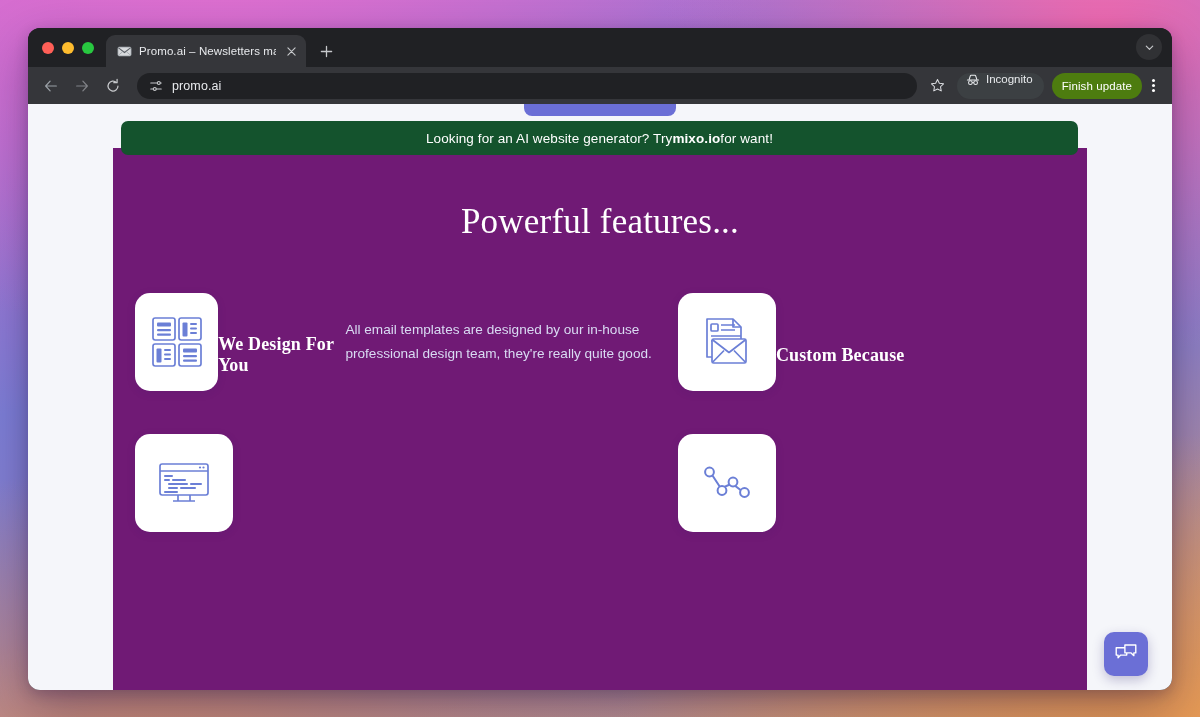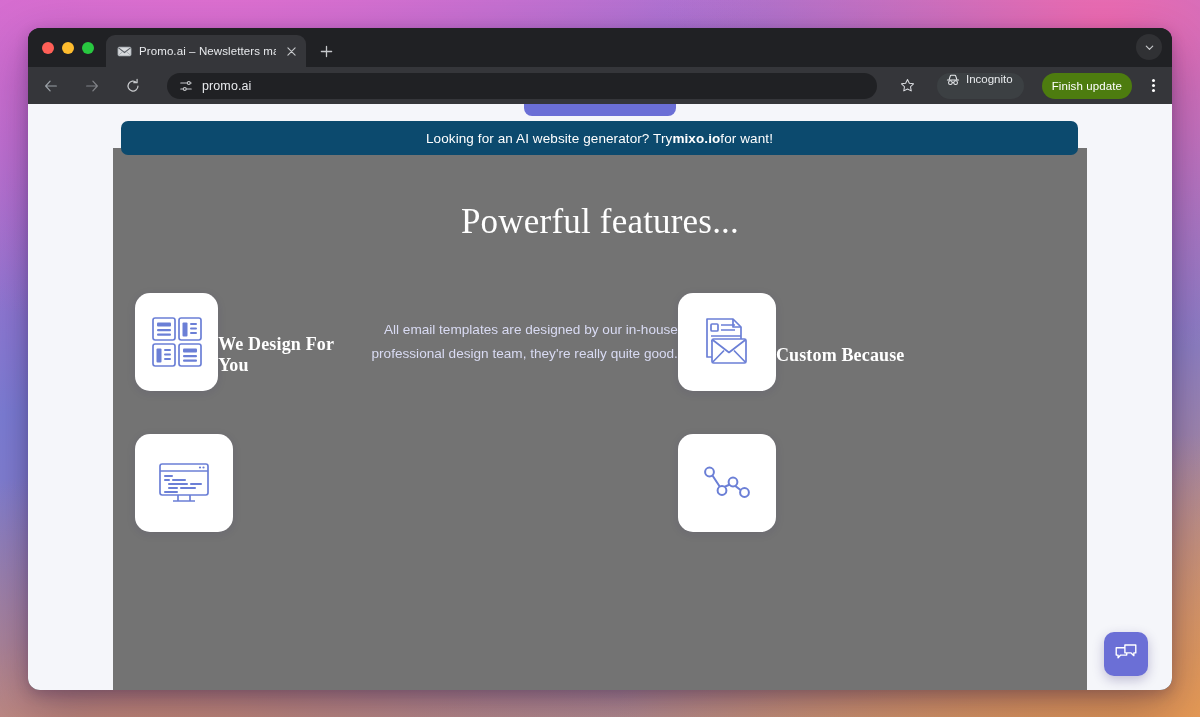--- a/index.html
+++ b/index.html
@@ -113,21 +113,21 @@
     display: flex; align-items: center; justify-content: center;
   }
 
   
   #toolbar {
     height: 37px;
     background: #35363a;
     display: flex;
     align-items: center;
     padding: 0 10px 0 8px;
-    gap: 11px;
+    gap: 1px;
     flex: 0 0 auto;
   }
   .nav-btn {
     width: 30px; height: 30px;
     display: flex; align-items: center; justify-content: center;
     border-radius: 50%;
     color: #9aa0a6;
   }
   #omnibox {
     flex: 1 1 auto;
@@ -202,39 +202,39 @@
     background: #6b6fd6;
     border-radius: 8px;
   }
 
   #promo-banner {
     position: absolute;
     left: 93px;
     top: 17px;
     width: 957px;
     height: 34px;
-    background: #0c4a6e;
+    background: #14532d;
     border-radius: 7px;
     display: flex;
     align-items: center;
     justify-content: center;
     color: #ffffff;
     font-size: 13.5px;
     letter-spacing: .1px;
     z-index: 3;
   }
   #promo-banner b { font-weight: 700; }
 
   #features-panel {
     position: absolute;
     left: 85px;
     top: 44px;
     right: 85px;
     bottom: 0;
-    background: #737373;
+    background: #701a75;
     overflow: hidden;
   }
 
   #features-title {
     text-align: center;
     color: #ffffff;
     font-family: "Liberation Serif", serif;
     font-size: 35px;
     font-weight: 400;
     letter-spacing: .2px;
@@ -266,21 +266,21 @@
   .feature-heading {
     margin-top: 26px;
     color: #ffffff;
     font-family: "Liberation Serif", serif;
     font-size: 18px;
     font-weight: 700;
     letter-spacing: .15px;
   }
   .feature-body {
     width: 392px;
-    text-align: right;
+    text-align: left;
     color: #d9dbf3;
     font-size: 13.6px;
     line-height: 24px;
   }
 
   
   #chat-widget {
     position: absolute;
     right: 24px;
     bottom: 14px;

